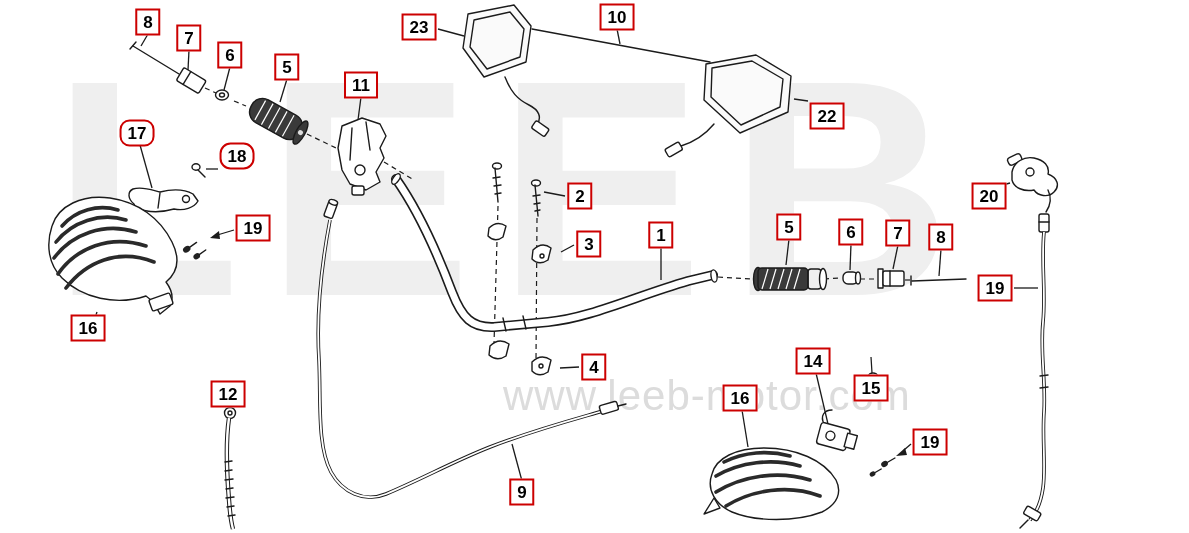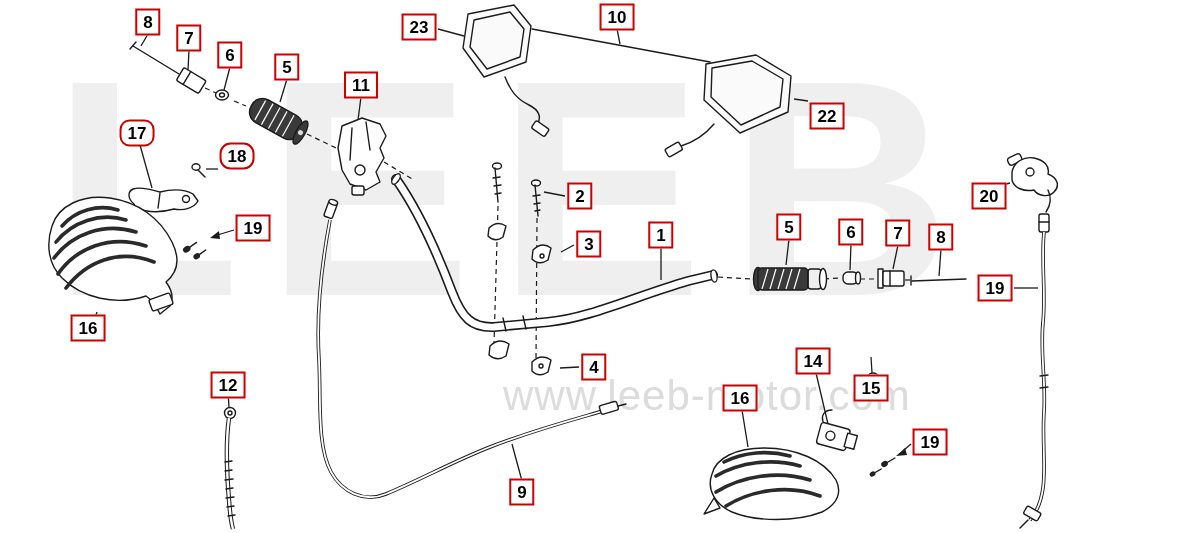--- a/index.html
+++ b/index.html
@@ -358,21 +358,21 @@
       <div class="callout" style="left: 580px; top: 196px;">2</div>
       <div class="callout" style="left: 589px; top: 244px;">3</div>
       <div class="callout" style="left: 661px; top: 235px;">1</div>
       <div class="callout" style="left: 789px; top: 227px;">5</div>
       <div class="callout" style="left: 851px; top: 232px;">6</div>
       <div class="callout" style="left: 898px; top: 233px;">7</div>
       <div class="callout" style="left: 941px; top: 237px;">8</div>
       <div class="callout" style="left: 969px; top: 196px; margin-left: 20px;">20</div>
       <div class="callout" style="left: 995px; top: 288px;">19</div>
       <div class="callout" style="left: 88px; top: 328px;">16</div>
-      <div class="callout" style="left: 228px; top: 385px;">12</div>
+      <div class="callout" style="left: 228px; top: 394px;">12</div>
       <div class="callout" style="left: 594px; top: 367px;">4</div>
       <div class="callout" style="left: 813px; top: 361px;">14</div>
       <div class="callout" style="left: 871px; top: 345px; margin-top: 43px;">15</div>
       <div class="callout" style="left: 740px; top: 398px;">16</div>
       <div class="callout" style="left: 930px; top: 442px;">19</div>
       <div class="callout" style="left: 522px; top: 492px;">9</div>
     </div>
 
 </div>
 

